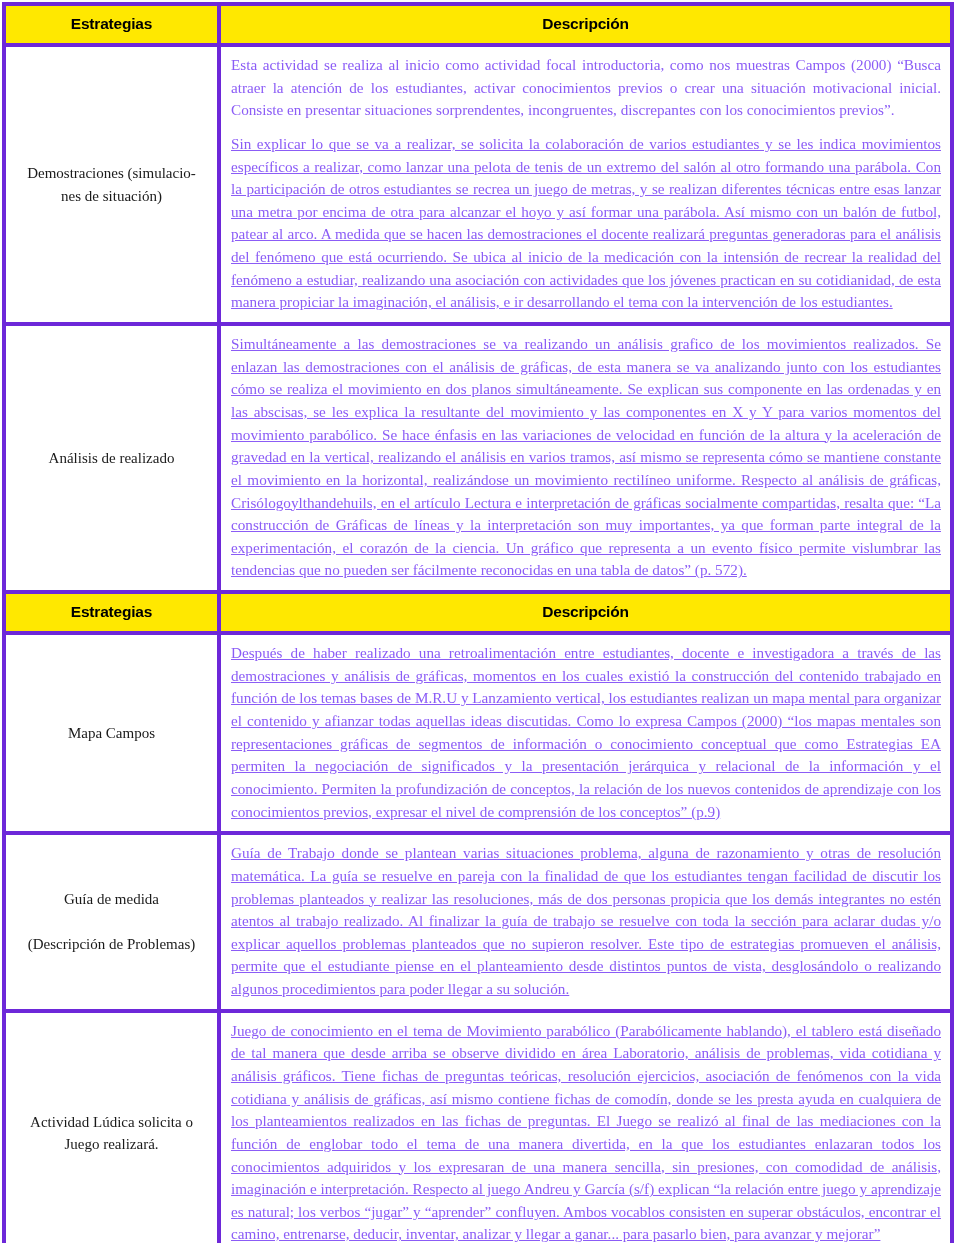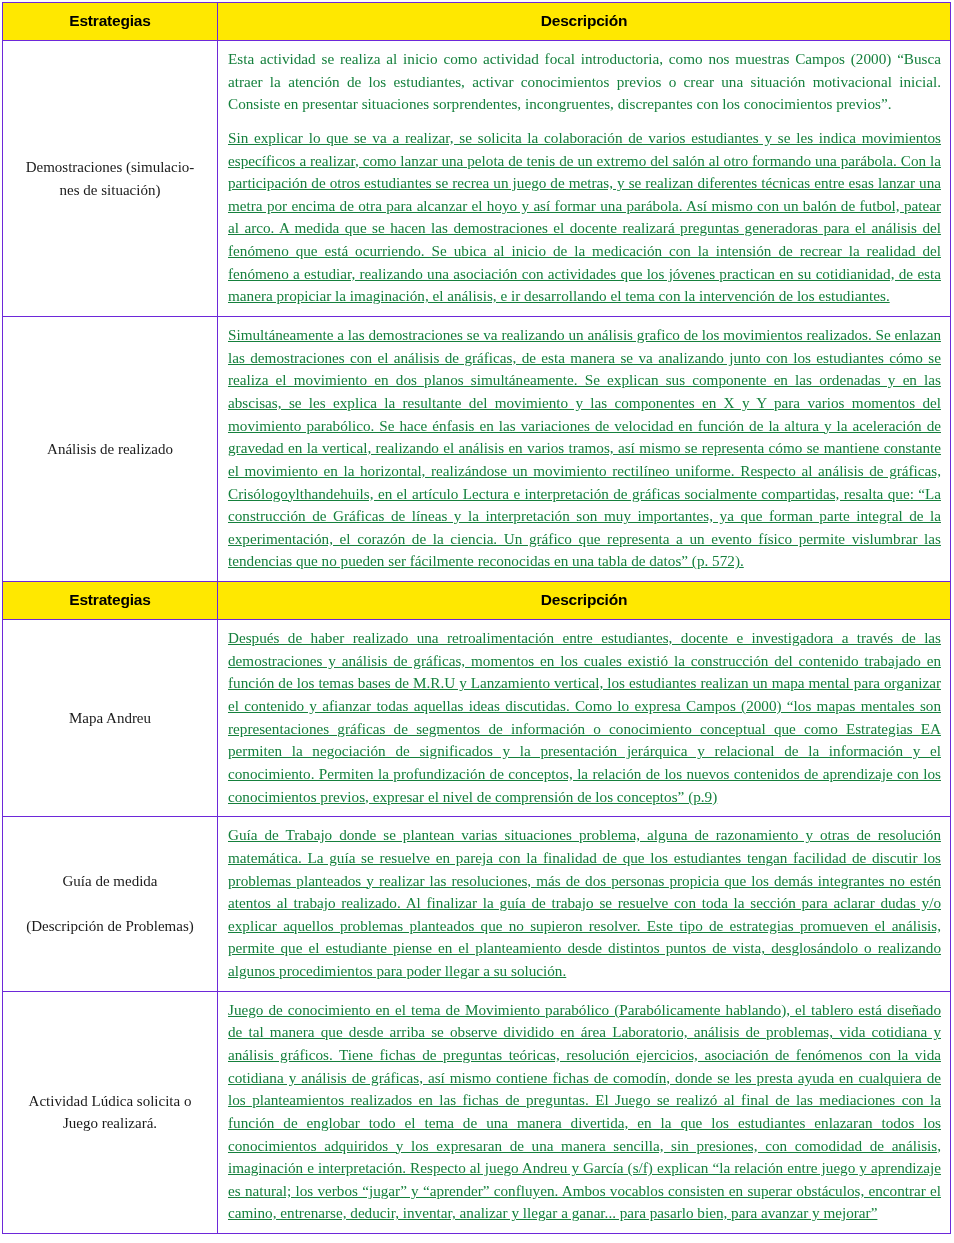--- a/index.html
+++ b/index.html
@@ -28,21 +28,21 @@
     width: 948px;
     border-collapse: collapse;
     table-layout: fixed;
     border: 1.5px solid #1a1a1a;
   }
 
   table.strategy-table col.col-strategy { width: 215px; }
   table.strategy-table col.col-description { width: 733px; }
 
   td, th {
-    border: 1px solid #6d28d9;
+    border: 4px solid #6d28d9;
     vertical-align: middle;
     padding: 0;
   }
 
   
   tr.header-row th {
     background: #ffe800;
     text-align: center;
     font-family: "Liberation Sans", "DejaVu Sans", sans-serif;
     font-weight: bold;
@@ -65,21 +65,21 @@
   td.strategy-cell .sname-line { display: block; }
 
   
   td.description-cell {
     text-align: justify;
     text-justify: inter-word;
     vertical-align: top;
     font-size: 15.2px;
     line-height: 1.49;
     padding: 7px 9px 8px 10px;
-    color: #15803d;
+    color: #8b5cf6;
     hyphens: auto;
     -webkit-hyphens: auto;
   }
   td.description-cell p {
     margin: 0 0 11px 0;
   }
   td.description-cell p:last-child {
     margin-bottom: 0;
     text-decoration: underline;
   }
@@ -121,21 +121,21 @@
         </td>
       </tr>
 
       <tr class="header-row">
         <th>Estrategias</th>
         <th>Descripción</th>
       </tr>
 
       <tr>
         <td class="strategy-cell">
-          <span class="sname-line">Mapa Andreu</span>
+          <span class="sname-line">Mapa Campos</span>
         </td>
         <td class="description-cell">
           <p>Después de haber realizado una retroalimentación entre estudiantes, docente e investigadora a través de las demostraciones y análisis de gráficas, momentos en los cuales existió la construcción del contenido trabajado en función de los temas bases de M.R.U y Lanzamiento vertical, los estudiantes realizan un mapa mental para organizar el contenido y afianzar todas aquellas ideas discutidas. Como lo expresa Campos (2000) “los mapas mentales son representaciones gráficas de segmentos de información o conocimiento conceptual que como Estrategias EA permiten la negociación de significados y la presentación jerárquica y relacional de la información y el conocimiento. Permiten la profundización de conceptos, la relación de los nuevos contenidos de aprendizaje con los conocimientos previos, expresar el nivel de comprensión de los conceptos” (p.9)</p>
         </td>
       </tr>
 
       <tr>
         <td class="strategy-cell">
           <span class="sname-line">Guía de medida</span>
           <br>

